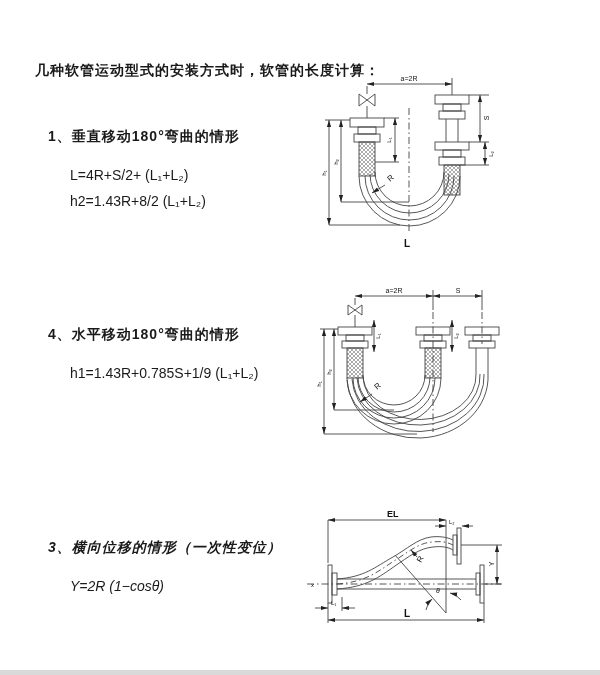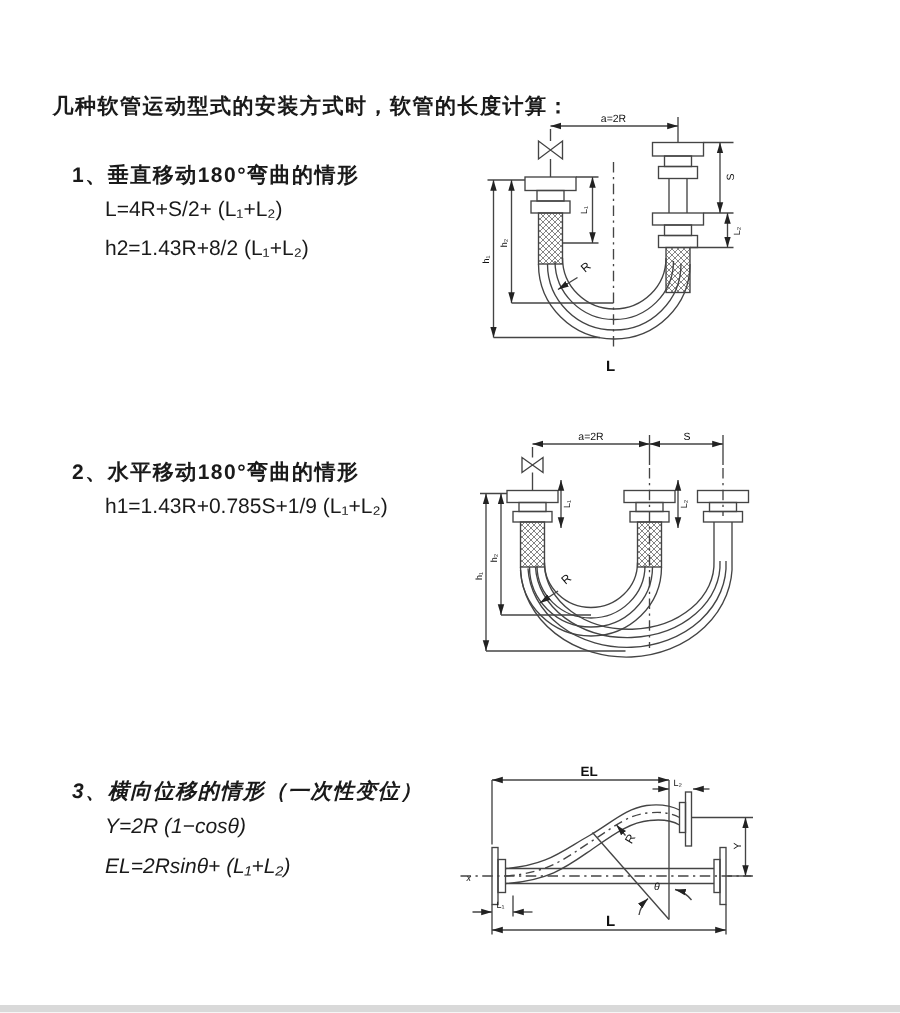--- a/index.html
+++ b/index.html
@@ -1,22 +1,22 @@
 <!DOCTYPE html>
 <html><head>
 <meta charset="utf-8">
 <style>
   * { margin:0; padding:0; box-sizing:border-box; }
   html,body { width:600px; height:675px; }
   body { position:relative; width:600px; height:675px; background:#fff; overflow:hidden;
          font-family:"Liberation Sans","DejaVu Sans",sans-serif; color:#1a1a1a; }
   .title { position:absolute; left:35px; top:20px; font-size:14px; font-weight:bold; letter-spacing:1px;margin-top:42px; }
   .section { position:absolute; left:48px; }
-  .sec-heading { font-size:14px; font-weight:bold; letter-spacing:1px; white-space:nowrap; }
-  .formulas { margin-left:22px; margin-top:0; }
+  .sec-heading { font-size:14px; font-weight:bold; letter-spacing:1px; white-space:nowrap;margin-top:20px; }
+  .formulas { margin-left:22px; margin-top:16px; }
   .formula { font-size:14px; line-height:26px; white-space:nowrap; }
   #sec2 .formula, #sec3 .formula { line-height:27px; }
   svg { position:absolute; }
   svg text { font-family:"Liberation Sans","DejaVu Sans",sans-serif; fill:#111; }
   .dimtxt { font-size:7px; }
   .tiny { font-size:6px; }
   .big-l { font-size:10px; font-weight:bold; }
   .bottom-bar { position:absolute; left:0; bottom:0; width:600px; height:5px; background:#d9d9d9; }
 </style>
 </head>
@@ -26,31 +26,30 @@
 
 <div id="sec1" class="section" style="top:108px;">
   <div class="sec-heading">1、垂直移动180°弯曲的情形</div>
   <div class="formulas">
     <div class="formula">L=4R+S/2+ (L₁+L₂)</div>
     <div class="formula">h2=1.43R+8/2 (L₁+L₂)</div>
   </div>
 </div>
 
 <div id="sec2" class="section" style="top:306px;">
-  <div class="sec-heading">2、水平移动180°弯曲的情形</div>
+  <div class="sec-heading">4、水平移动180°弯曲的情形</div>
   <div class="formulas">
     <div class="formula">h1=1.43R+0.785S+1/9 (L₁+L₂)</div>
   </div>
 </div>
 
 <div id="sec3" class="section" style="top:519px;font-style:italic;">
   <div class="sec-heading">3、横向位移的情形（一次性变位）</div>
   <div class="formulas">
     <div class="formula">Y=2R (1−cosθ)</div>
-    <div class="formula">EL=2Rsinθ+ (L₁+L₂)</div>
   </div>
 </div>
 
 <svg style="left:312px;top:70px;" width="285" height="190" viewBox="0 0 285 190">
   <defs>
     <pattern id="braid1" width="4" height="4" patternUnits="userSpaceOnUse">
       <path d="M0,0 L4,4 M4,0 L0,4" stroke="#777" stroke-width="0.6" fill="none"></path>
     </pattern>
     <marker id="ar1" markerWidth="9" markerHeight="6" refX="8" refY="3" orient="auto-start-reverse">
       <path d="M0,0.6 L8,3 L0,5.4 Z" fill="#222"></path>

